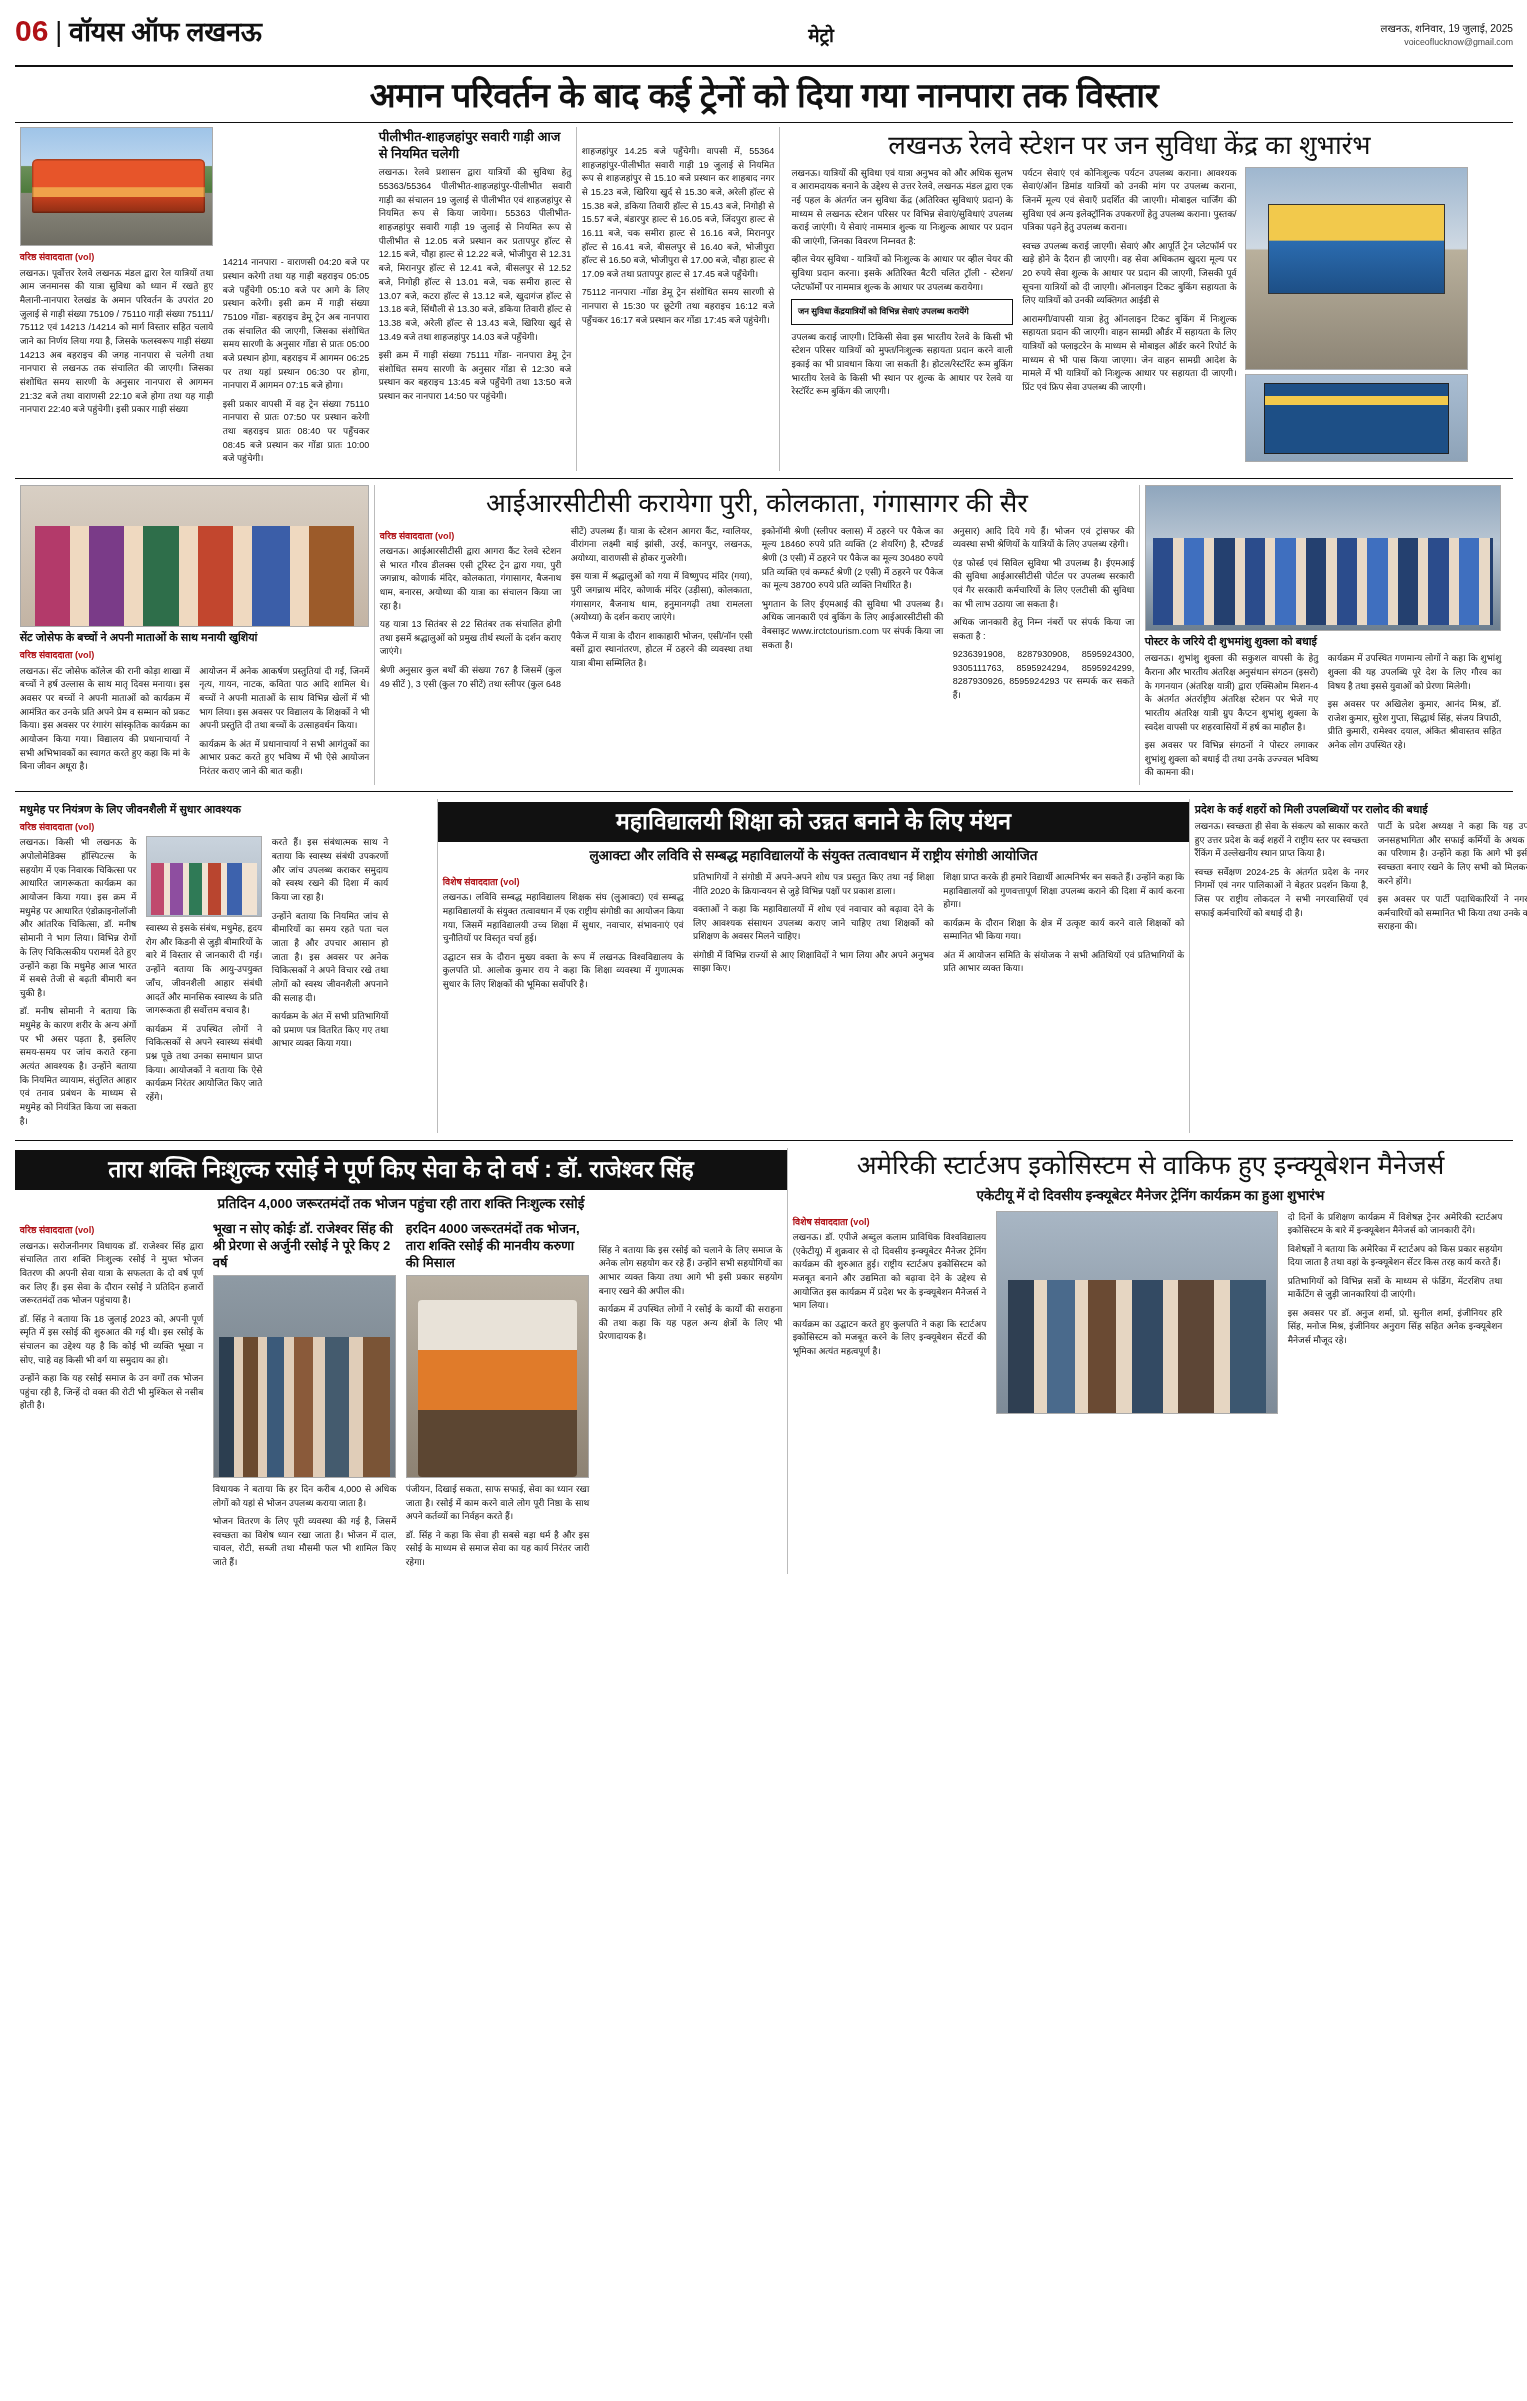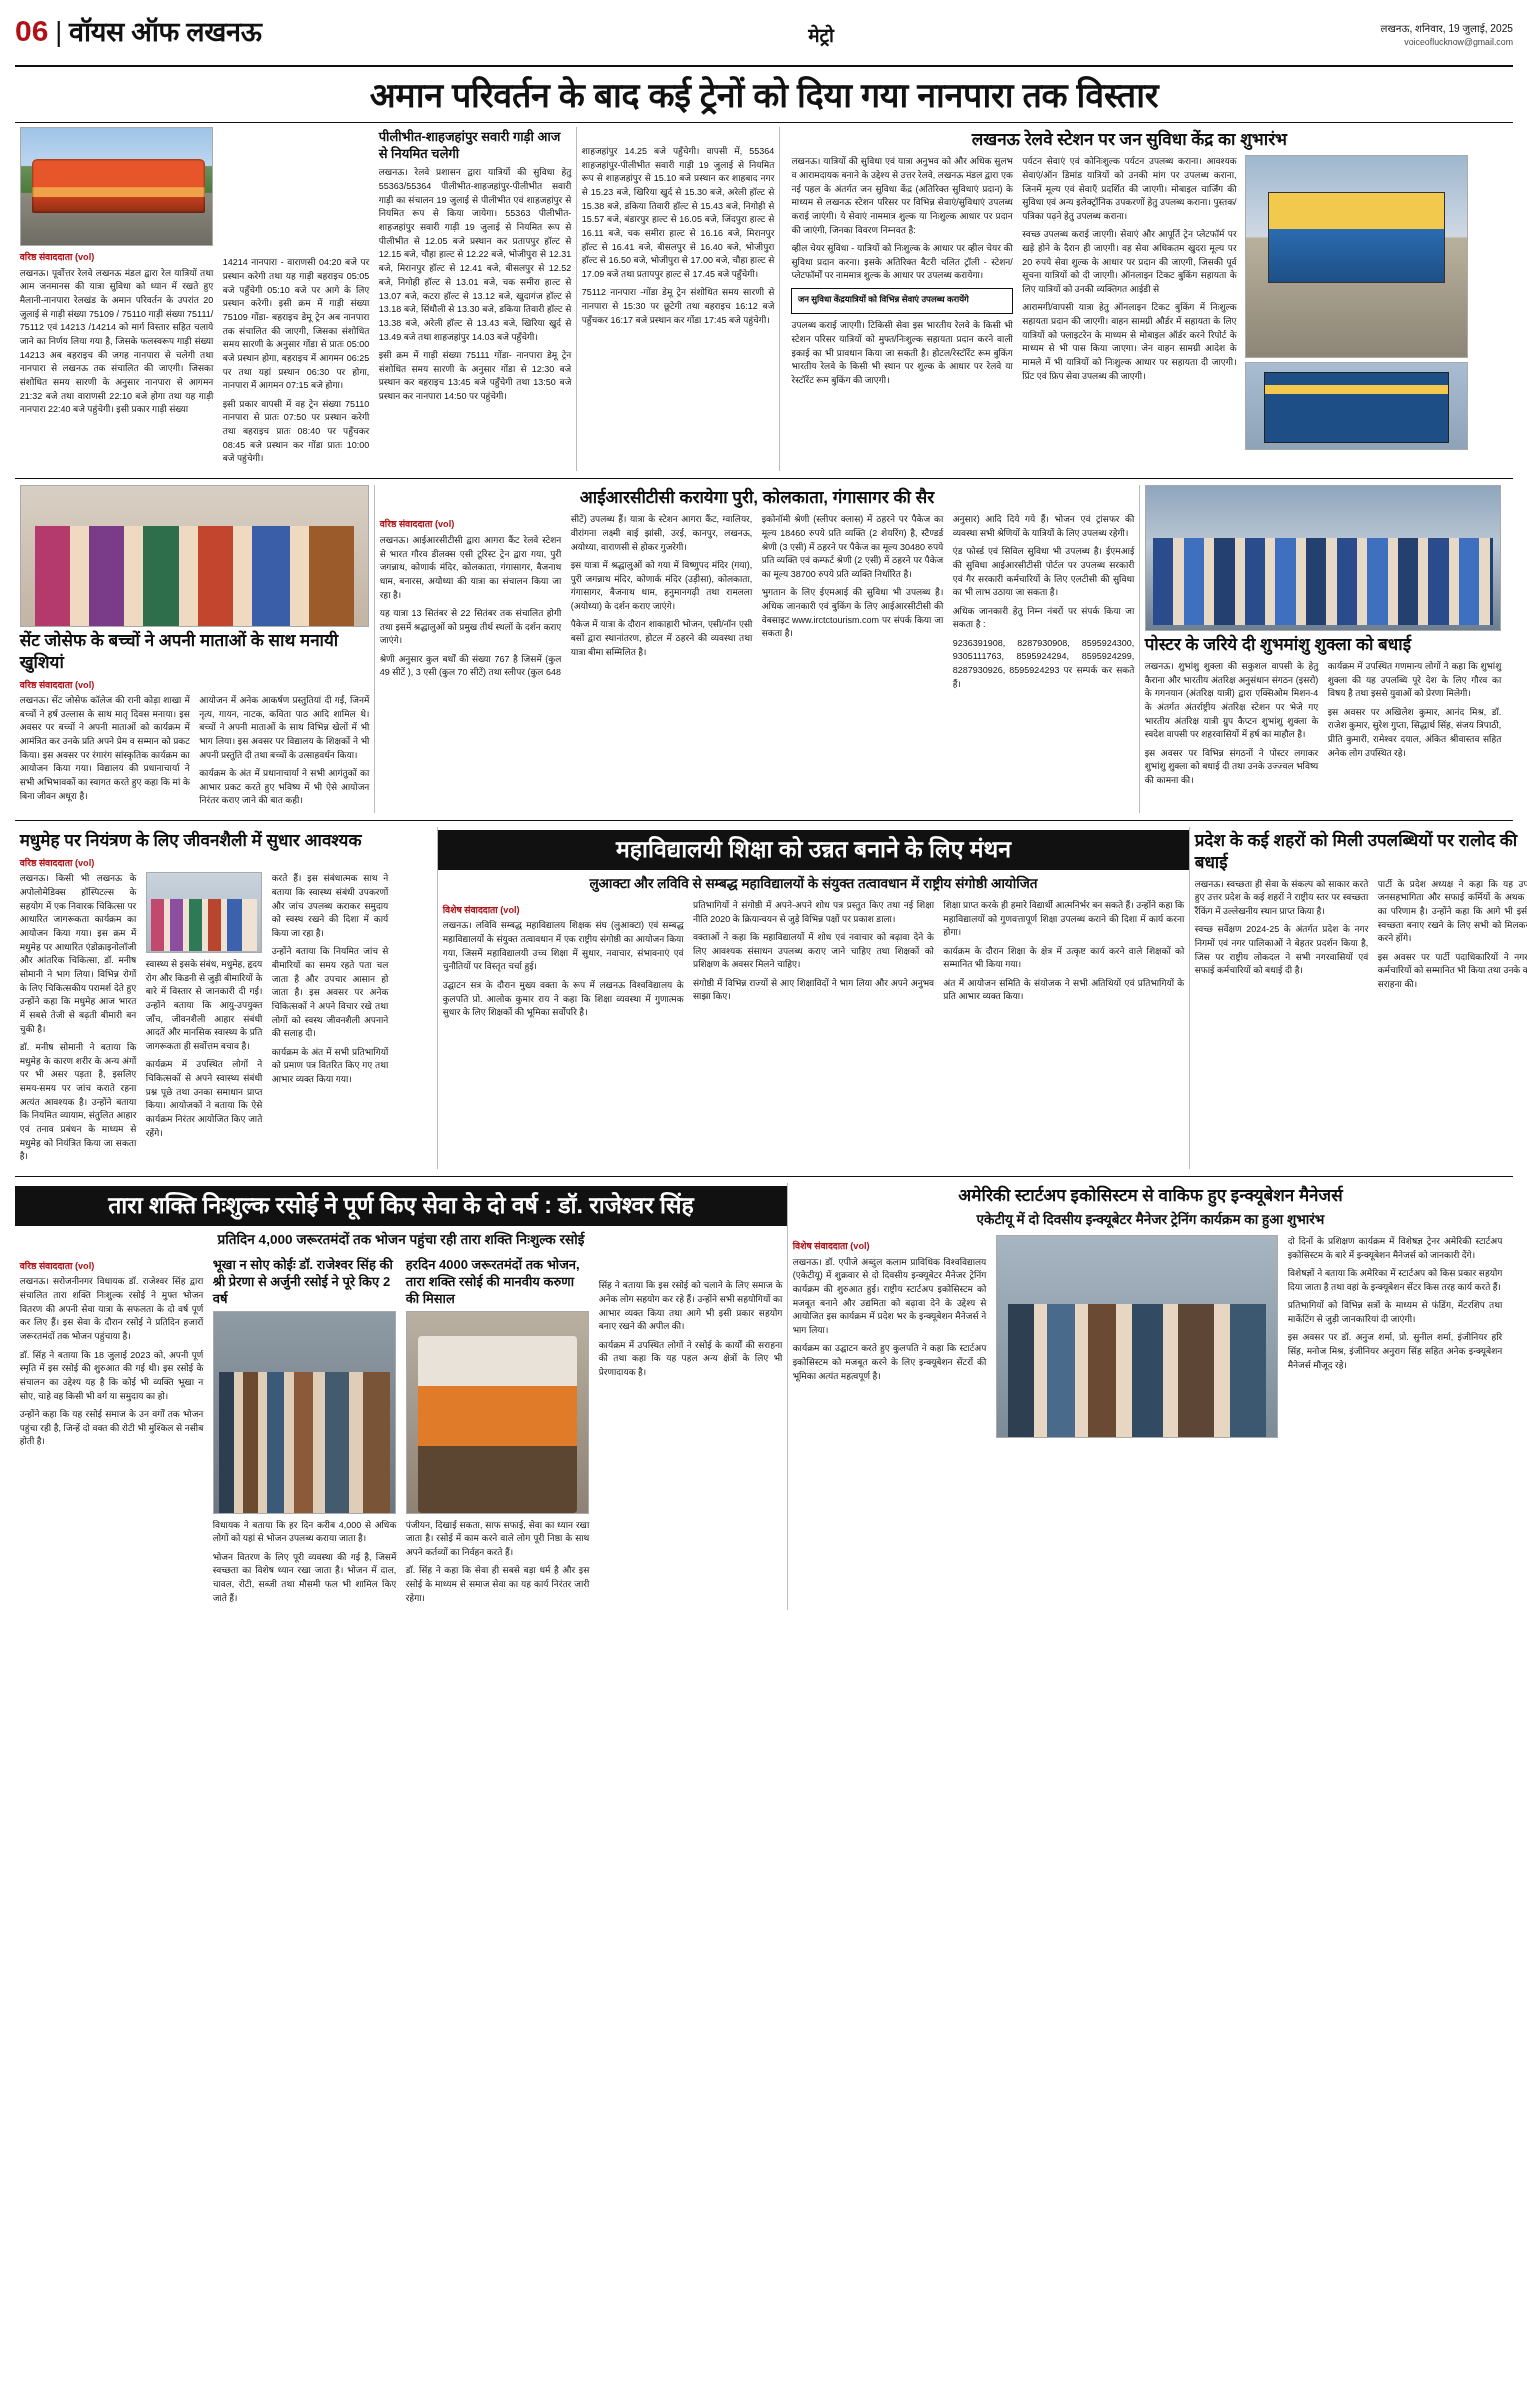--- a/index.html
+++ b/index.html
@@ -27,22 +27,22 @@
   .col p { margin:0 0 4.7px 0; text-align:justify; font-size:9px; line-height:1.52; }
   .col { padding:0 4.7px; }
 
   
   .lead-hl {
     font-size:34px; font-weight:bold; text-align:center; letter-spacing:-0.3px;
     margin:8.1px 0 4.1px 0; line-height:1.18; border-bottom:1.4px solid #111; padding-bottom:6.8px;
   }
 
   
-  .hl-lg { font-size:17px; font-weight:bold; line-height:1.25; margin:1.4px 0 5.4px 0; }
-  .hl-md { font-size:17px; font-weight:bold; line-height:1.28; margin:2.7px 0 4.1px 0; }
+  .hl-lg { font-size:26px; font-weight:normal; line-height:1.25; margin:1.4px 0 5.4px 0; }
+  .hl-md { font-size:11px; font-weight:bold; line-height:1.28; margin:2.7px 0 4.1px 0; }
   .hl-sm { font-size:13px; font-weight:bold; line-height:1.3; margin:2px 0 3.4px 0; }
   .hl-center { text-align:center; }
   .hl-band {
     background:#111; color:#fff; font-size:23px; font-weight:bold; text-align:center;
     padding:6.1px 6.8px; line-height:1.2; margin:2.7px 0 5.4px 0;
   }
   .sub-band { text-align:center; font-size:13.6px; font-weight:bold; margin:0 0 6.1px 0; line-height:1.3; }
   .vrule { border-right:0.7px solid #bbb; }
 
   

